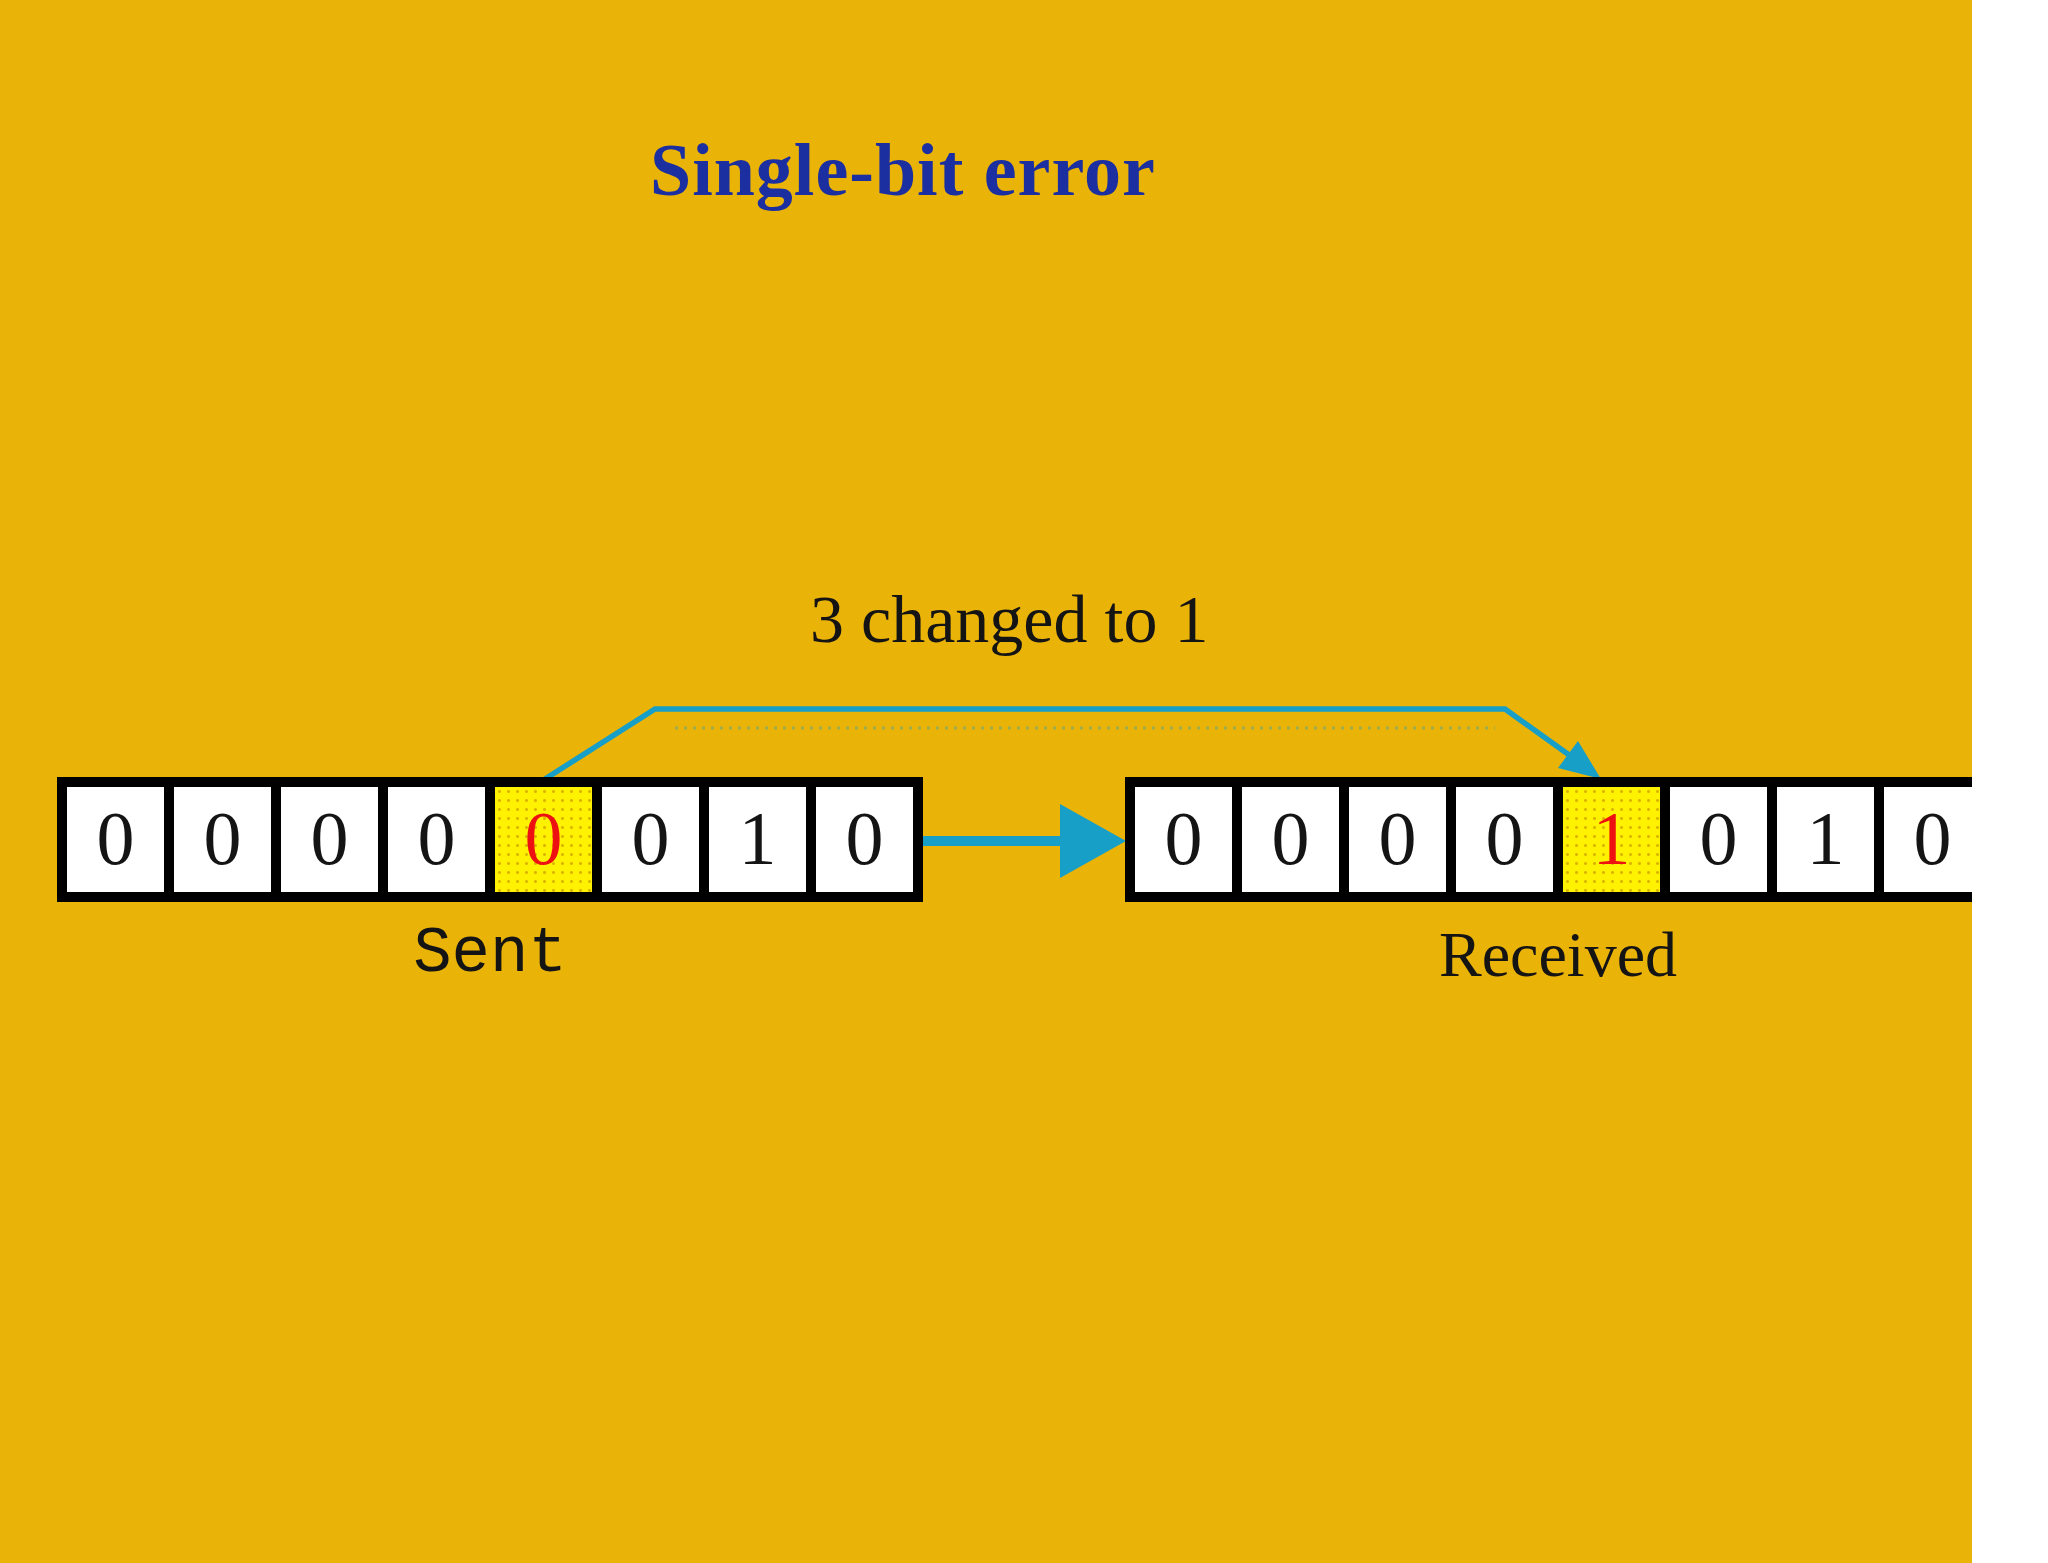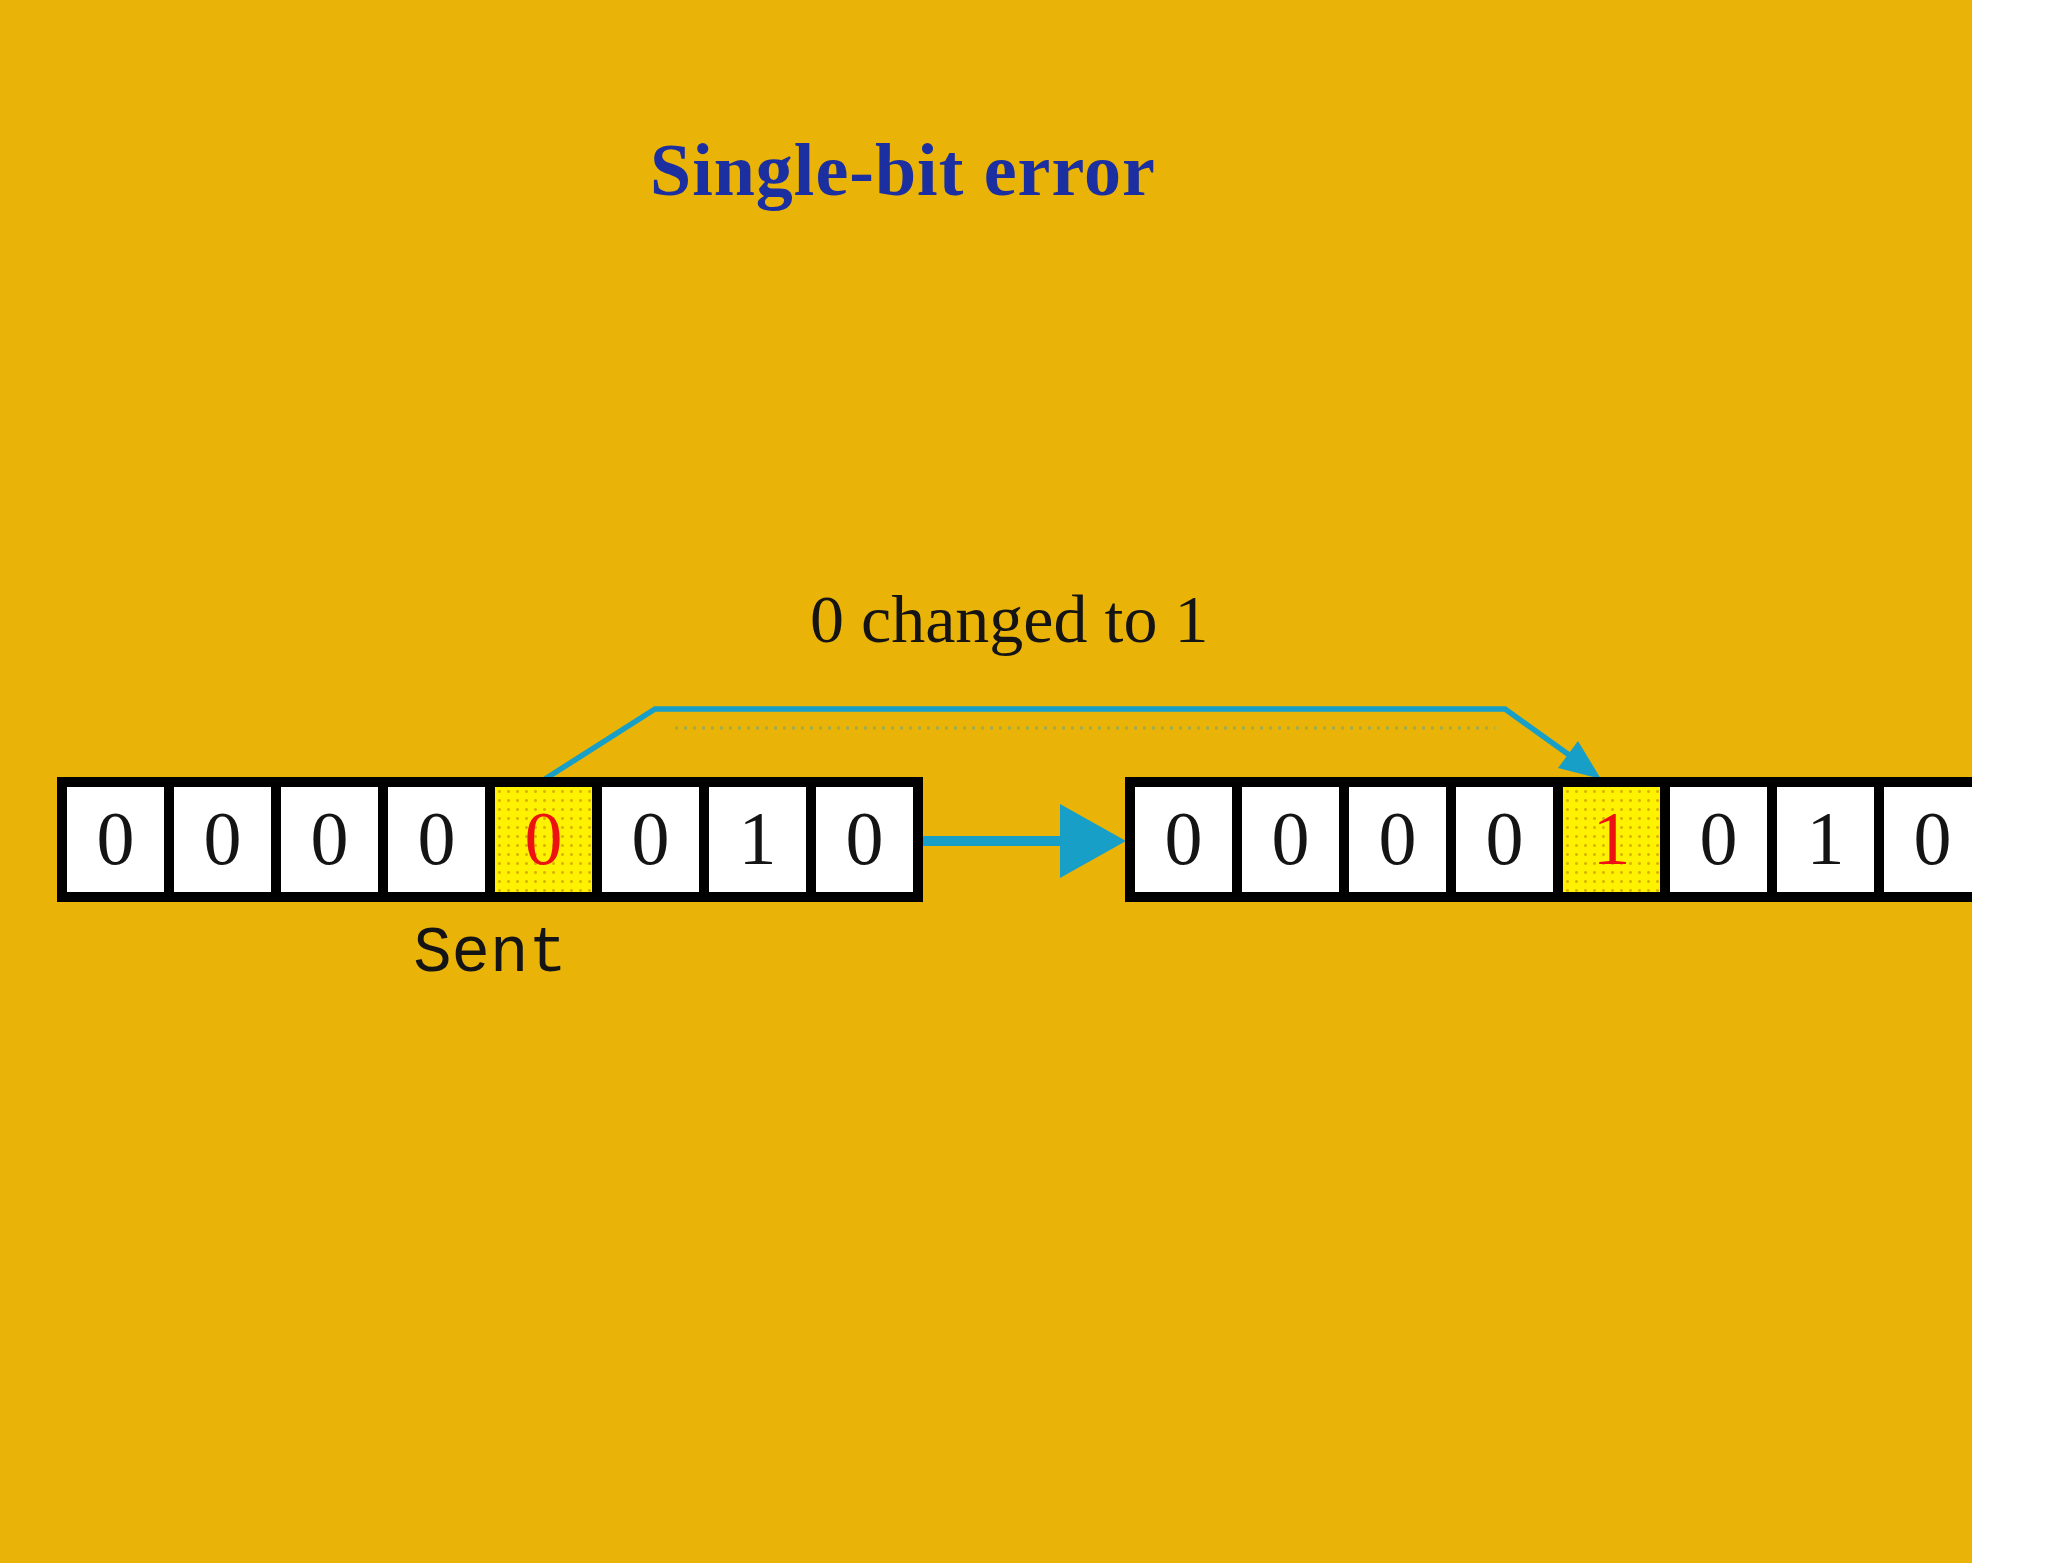--- a/index.html
+++ b/index.html
@@ -72,21 +72,21 @@
   .reg-label-sent { left: 57px; font-family: Liberation Mono, monospace; }
   .reg-label-received { left: 1125px; }
 </style>
 </head>
 <body>
 
 <div class="canvas">
 
   <div class="title">Single-bit error</div>
 
-  <div class="annotation">0 changed to 1</div>
+  <div class="annotation">3 changed to 1</div>
 
   <svg class="overlay-svg" viewBox="0 0 2048 1563" xmlns="http://www.w3.org/2000/svg">
 
     <polyline points="545,779 655,709 1505,709 1572,757" fill="none" style="stroke:var(--accent-teal,#189fc7)" stroke-width="5.5"></polyline>
     <polygon points="1601,779 1558,768 1578,741" style="fill:var(--accent-teal,#189fc7)"></polygon>
 
     <line x1="675" y1="728" x2="1495" y2="728" style="stroke:var(--accent-teal,#189fc7)" stroke-width="3" stroke-dasharray="3 6" opacity="0.35"></line>
 
     <polygon points="922,836 1060,836 1060,804 1126,841 1060,878 1060,846 922,846" style="fill:var(--accent-teal,#189fc7)"></polygon>
   </svg>
@@ -108,14 +108,15 @@
       <div class="cell">0</div>
       <div class="cell">0</div>
       <div class="cell cell-error">1</div>
       <div class="cell">0</div>
       <div class="cell">1</div>
       <div class="cell">0</div>
     </div>
 
   <div class="reg-label reg-label-sent">Sent</div>
 
+  <div class="reg-label reg-label-received">Received</div>
 
 </div>
 
 </body></html>

